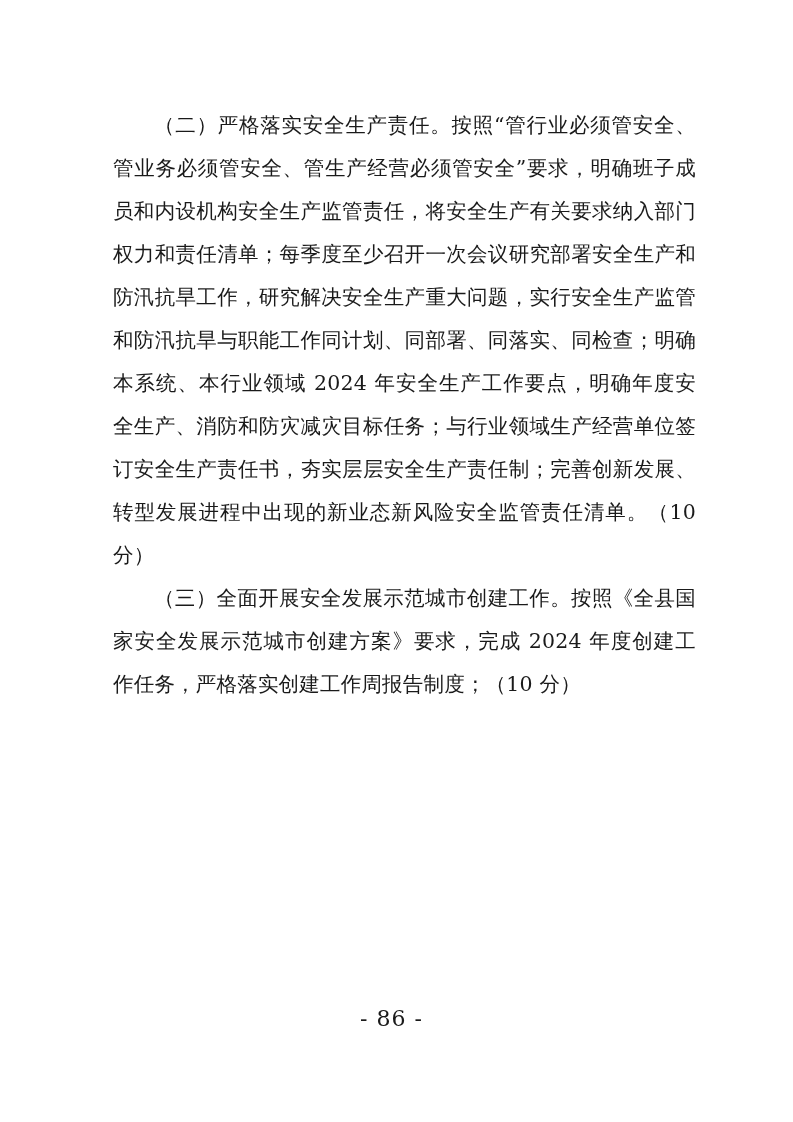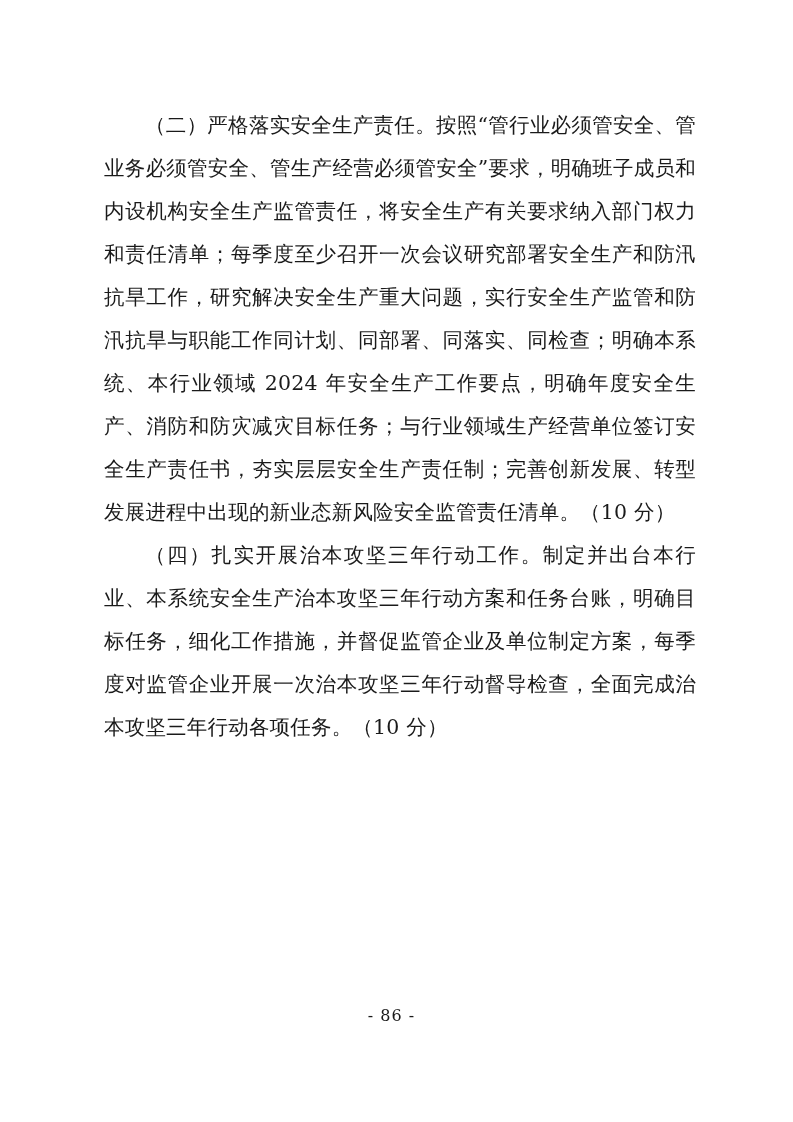--- a/index.html
+++ b/index.html
@@ -22,39 +22,39 @@
     position: absolute;
     left: 96px;
     top: 104px;
     width: 600px;
   }
   .para {
     font-size: 20.5px;
     line-height: 43px;
     text-align: justify;
     text-justify: inter-ideograph;
-    margin: 0 0 0 8px;
+    margin: 0 0 0 17px;
     letter-spacing: 0.2px;
     text-indent: 2em;
     word-break: break-all;
   }
   .page-number {
     position: absolute;
     left: 0;
     right: 10px;
     top: 1006px;
     text-align: center;
-    font-size: 16px;
+    font-size: 22px;
     font-family: "DejaVu Serif", "Liberation Serif", serif;
     color: #1a1a1a;
     letter-spacing: 1px;
   }
 </style>
 </head>
 <body>
 
 <div class="page">
   <div class="content">
     <p class="para">（二）严格落实安全生产责任。按照“管行业必须管安全、管业务必须管安全、管生产经营必须管安全”要求，明确班子成员和内设机构安全生产监管责任，将安全生产有关要求纳入部门权力和责任清单；每季度至少召开一次会议研究部署安全生产和防汛抗旱工作，研究解决安全生产重大问题，实行安全生产监管和防汛抗旱与职能工作同计划、同部署、同落实、同检查；明确本系统、本行业领域 2024 年安全生产工作要点，明确年度安全生产、消防和防灾减灾目标任务；与行业领域生产经营单位签订安全生产责任书，夯实层层安全生产责任制；完善创新发展、转型发展进程中出现的新业态新风险安全监管责任清单。（10 分）</p>
-    <p class="para">（四）扎实开展治本攻坚三年行动工作。制定并出台本行业、本系统安全生产治本攻坚三年行动方案和任务台账，明确目标任务，细化工作措施，并督促监管企业及单位制定方案，每季度对监管企业开展一次治本攻坚三年行动督导检查，全面完成治本攻坚三年行动各项任务。（10 分）</p>
+    <p class="para">（三）全面开展安全发展示范城市创建工作。按照《全县国家安全发展示范城市创建方案》要求，完成 2024 年度创建工作任务，严格落实创建工作周报告制度；（10 分）</p>
   </div>
   <div class="page-number">- 86 -</div>
 </div>
 
 </body></html>

